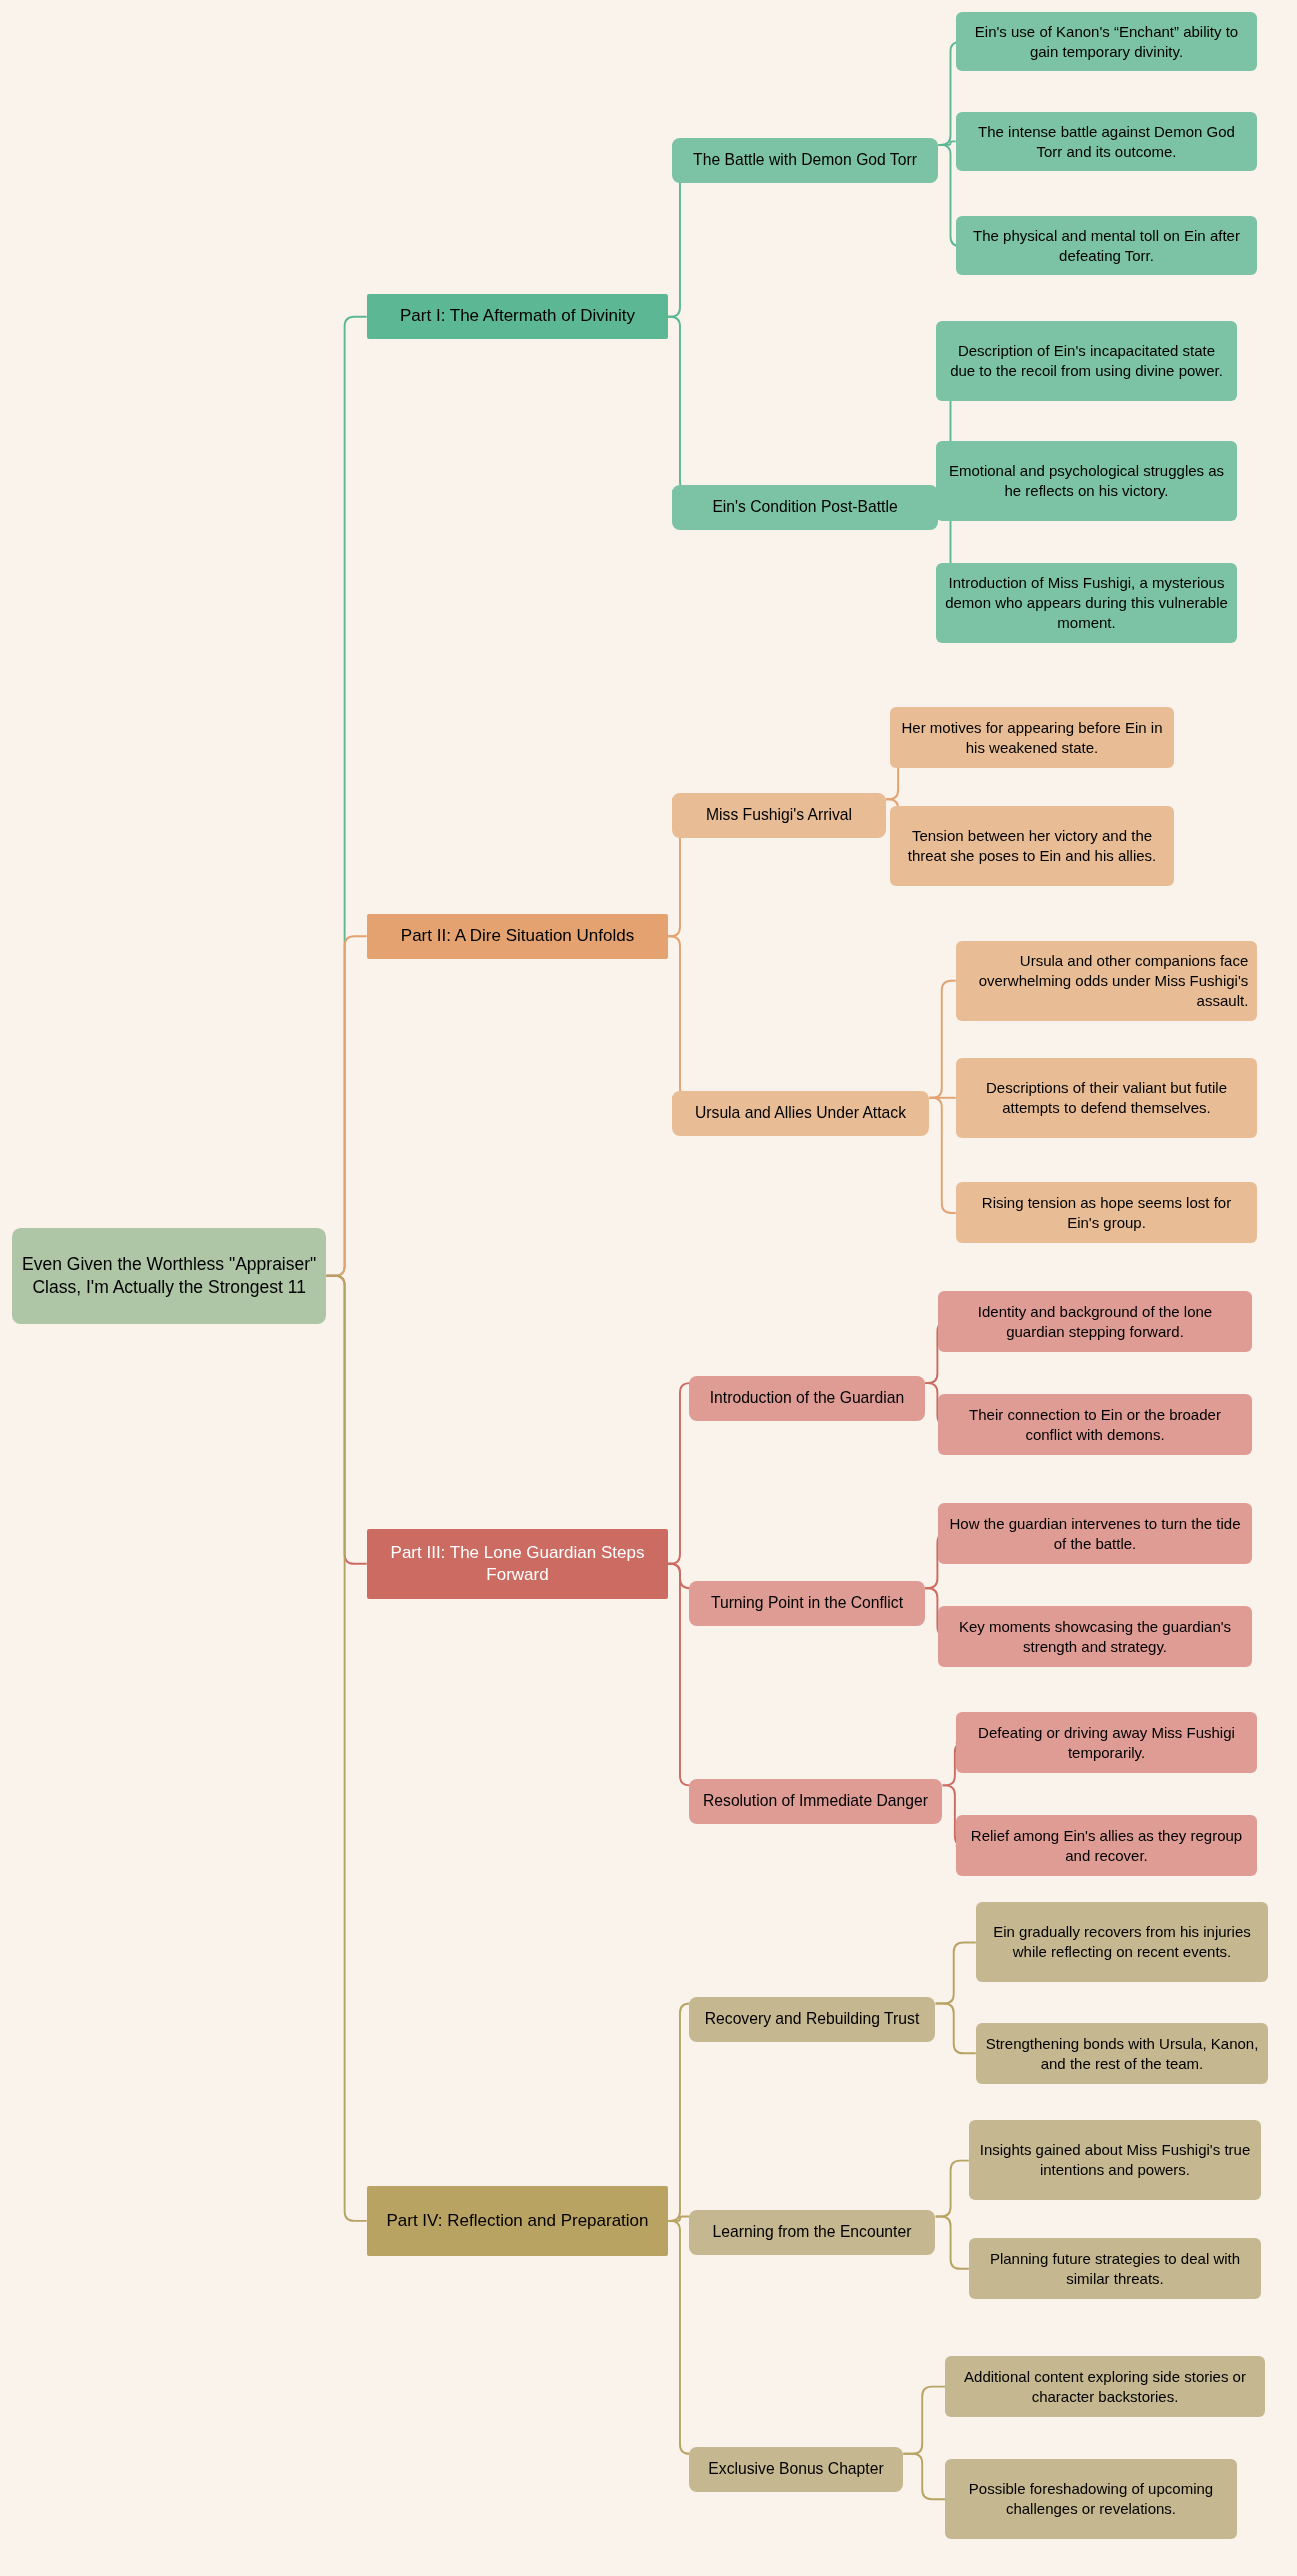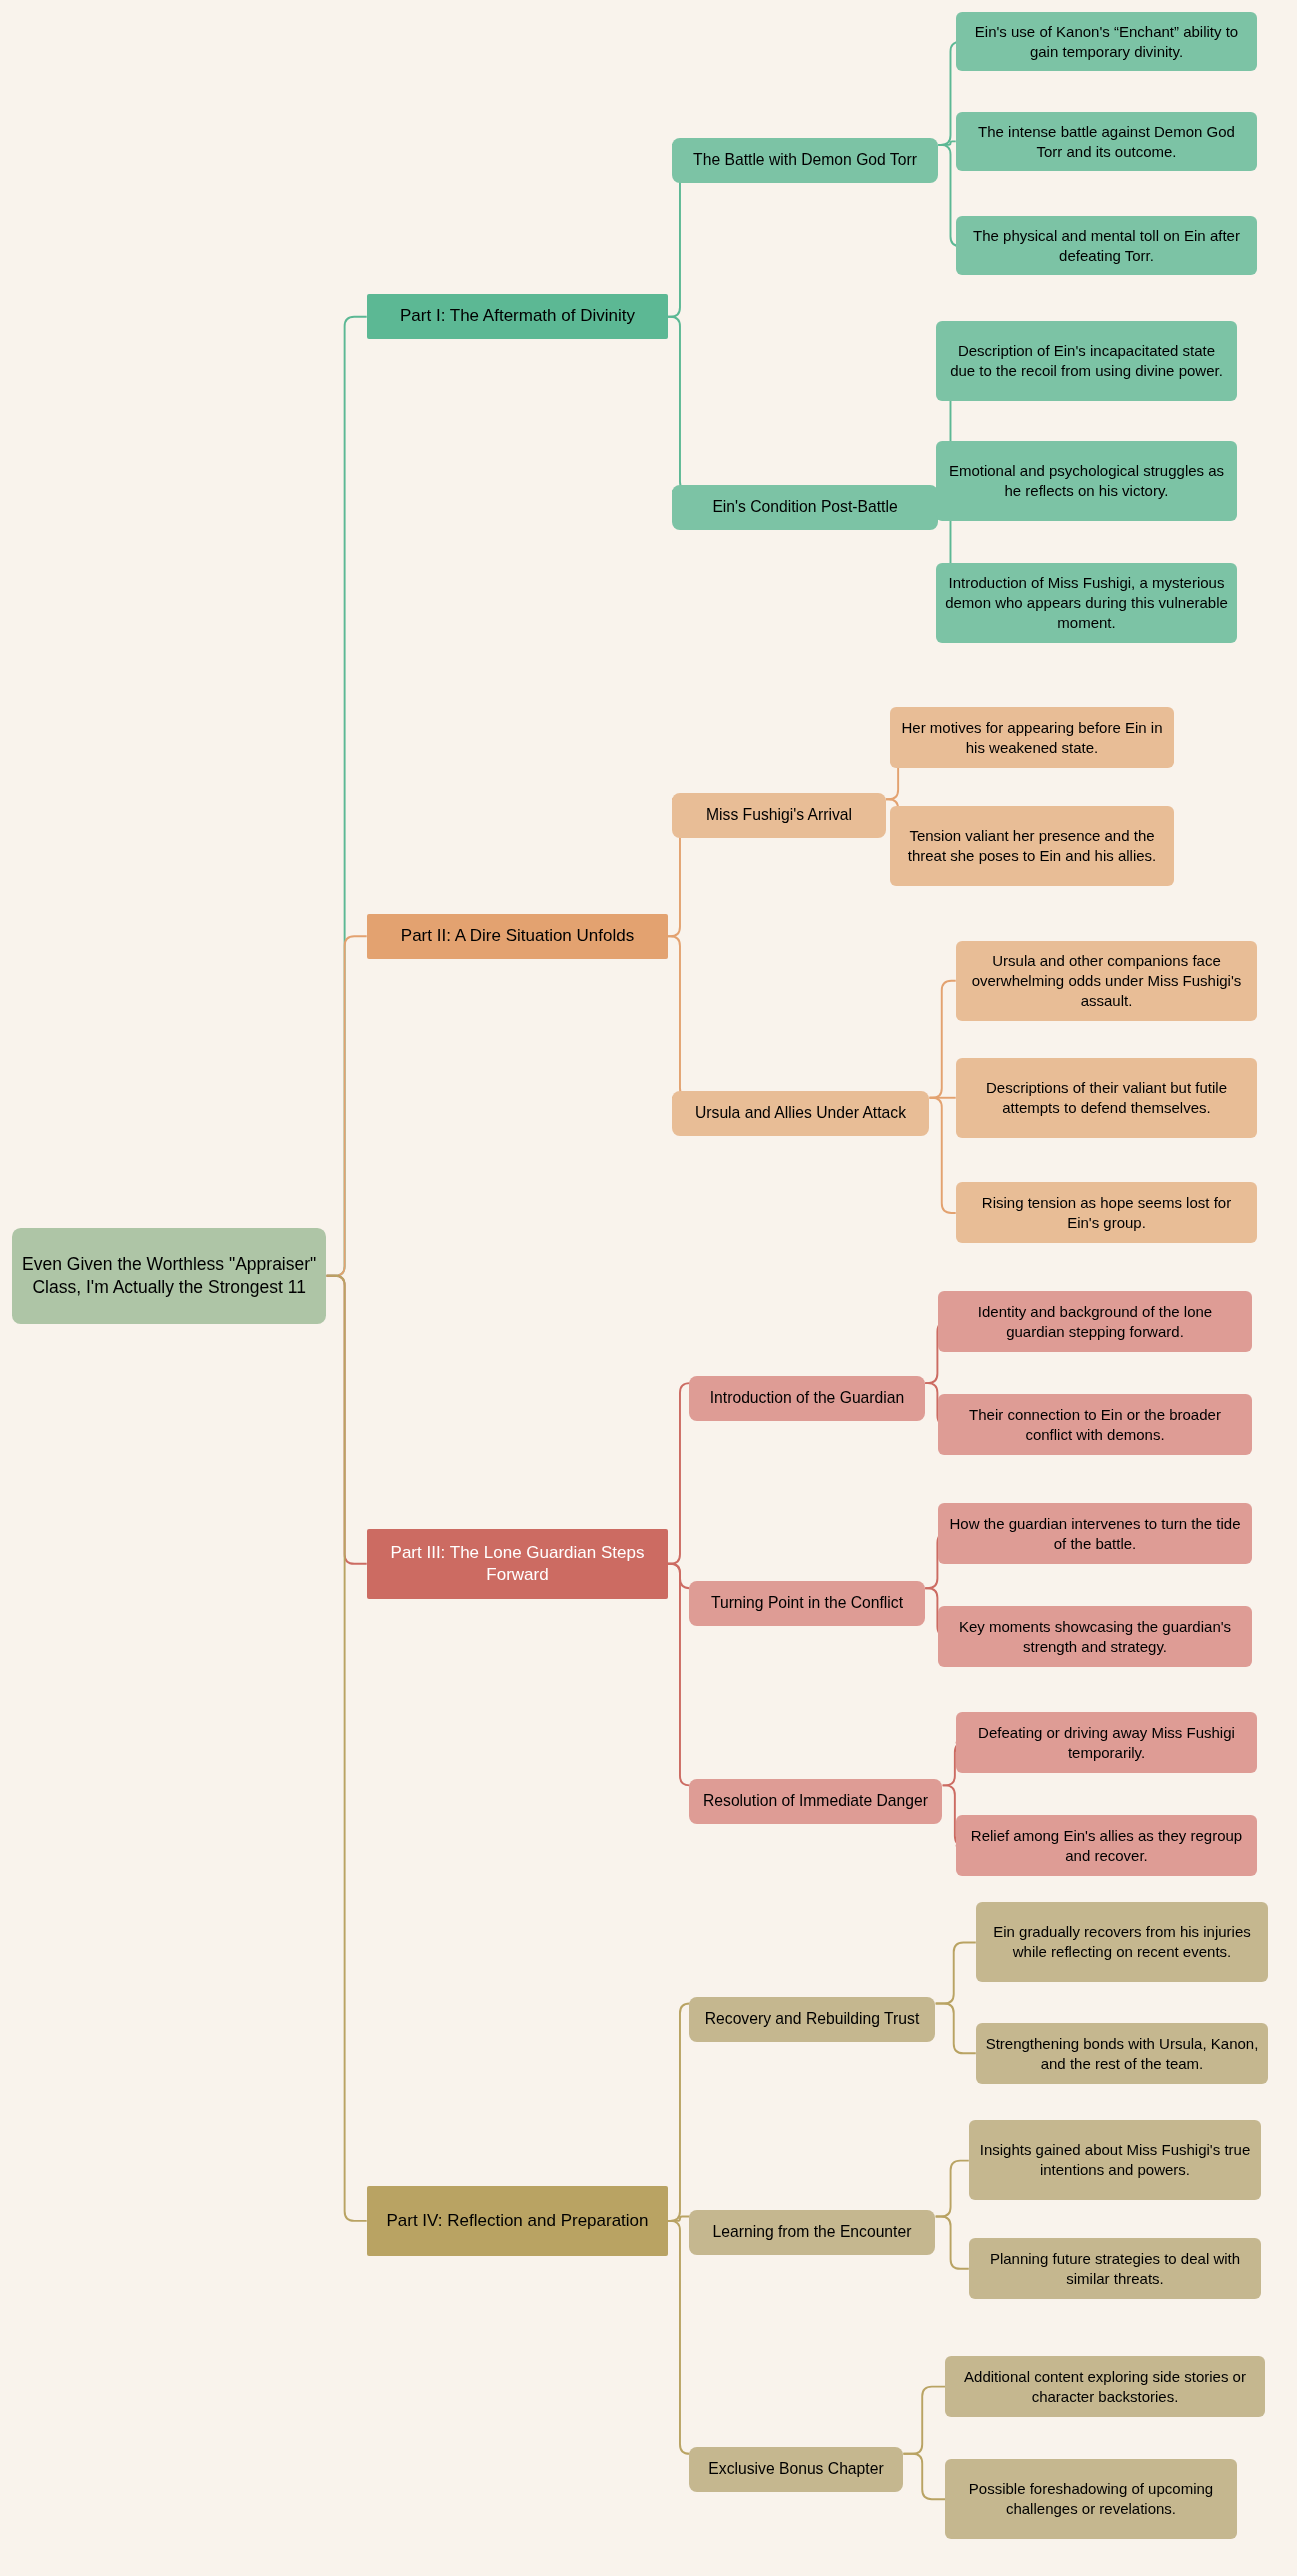--- a/index.html
+++ b/index.html
@@ -103,26 +103,26 @@
       <div class="node l1" style="left: 367px; top: 914px; width: 301px; min-height: 45px; height: 45px; background: rgb(227, 162, 112);">
         <span>Part II: A Dire Situation Unfolds</span>
       </div>
       <div class="node l2" style="left: 672px; top: 777px; width: 214px; min-height: 45px; height: 45px; background: rgb(232, 189, 150);">
         <span>Miss Fushigi's Arrival</span>
       </div>
       <div class="node l3" style="left: 890px; top: 707px; width: 284px; min-height: 61px; height: 61px; background: rgb(232, 189, 150);">
         <span>Her motives for appearing before Ein in his weakened state.</span>
       </div>
       <div class="node l3" style="left: 890px; top: 806px; width: 284px; min-height: 80px; height: 80px; background: rgb(232, 189, 150);">
-        <span>Tension valiant her presence and the threat she poses to Ein and his allies.</span>
+        <span>Tension between her victory and the threat she poses to Ein and his allies.</span>
       </div>
       <div class="node l2" style="left: 672px; top: 1075px; width: 257px; min-height: 45px; height: 45px; background: rgb(232, 189, 150);">
         <span>Ursula and Allies Under Attack</span>
       </div>
-      <div class="node l3" style="left: 956px; top: 941px; width: 301px; min-height: 80px; height: 80px; background: rgb(232, 189, 150);">
+      <div class="node l3" style="left: 956px; top: 941px; width: 301px; min-height: 80px; height: 80px; background: rgb(232, 189, 150); text-align: right;">
         <span>Ursula and other companions face overwhelming odds under Miss Fushigi's assault.</span>
       </div>
       <div class="node l3" style="left: 956px; top: 1058px; width: 301px; min-height: 80px; height: 80px; background: rgb(232, 189, 150);">
         <span>Descriptions of their valiant but futile attempts to defend themselves.</span>
       </div>
       <div class="node l3" style="left: 956px; top: 1182px; width: 301px; min-height: 61px; height: 61px; background: rgb(232, 189, 150);">
         <span>Rising tension as hope seems lost for Ein's group.</span>
       </div>
       <div class="node l1 white-text" style="left: 367px; top: 1529px; width: 301px; min-height: 70px; height: 70px; background: rgb(204, 107, 98);">
         <span>Part III: The Lone Guardian Steps Forward</span>

